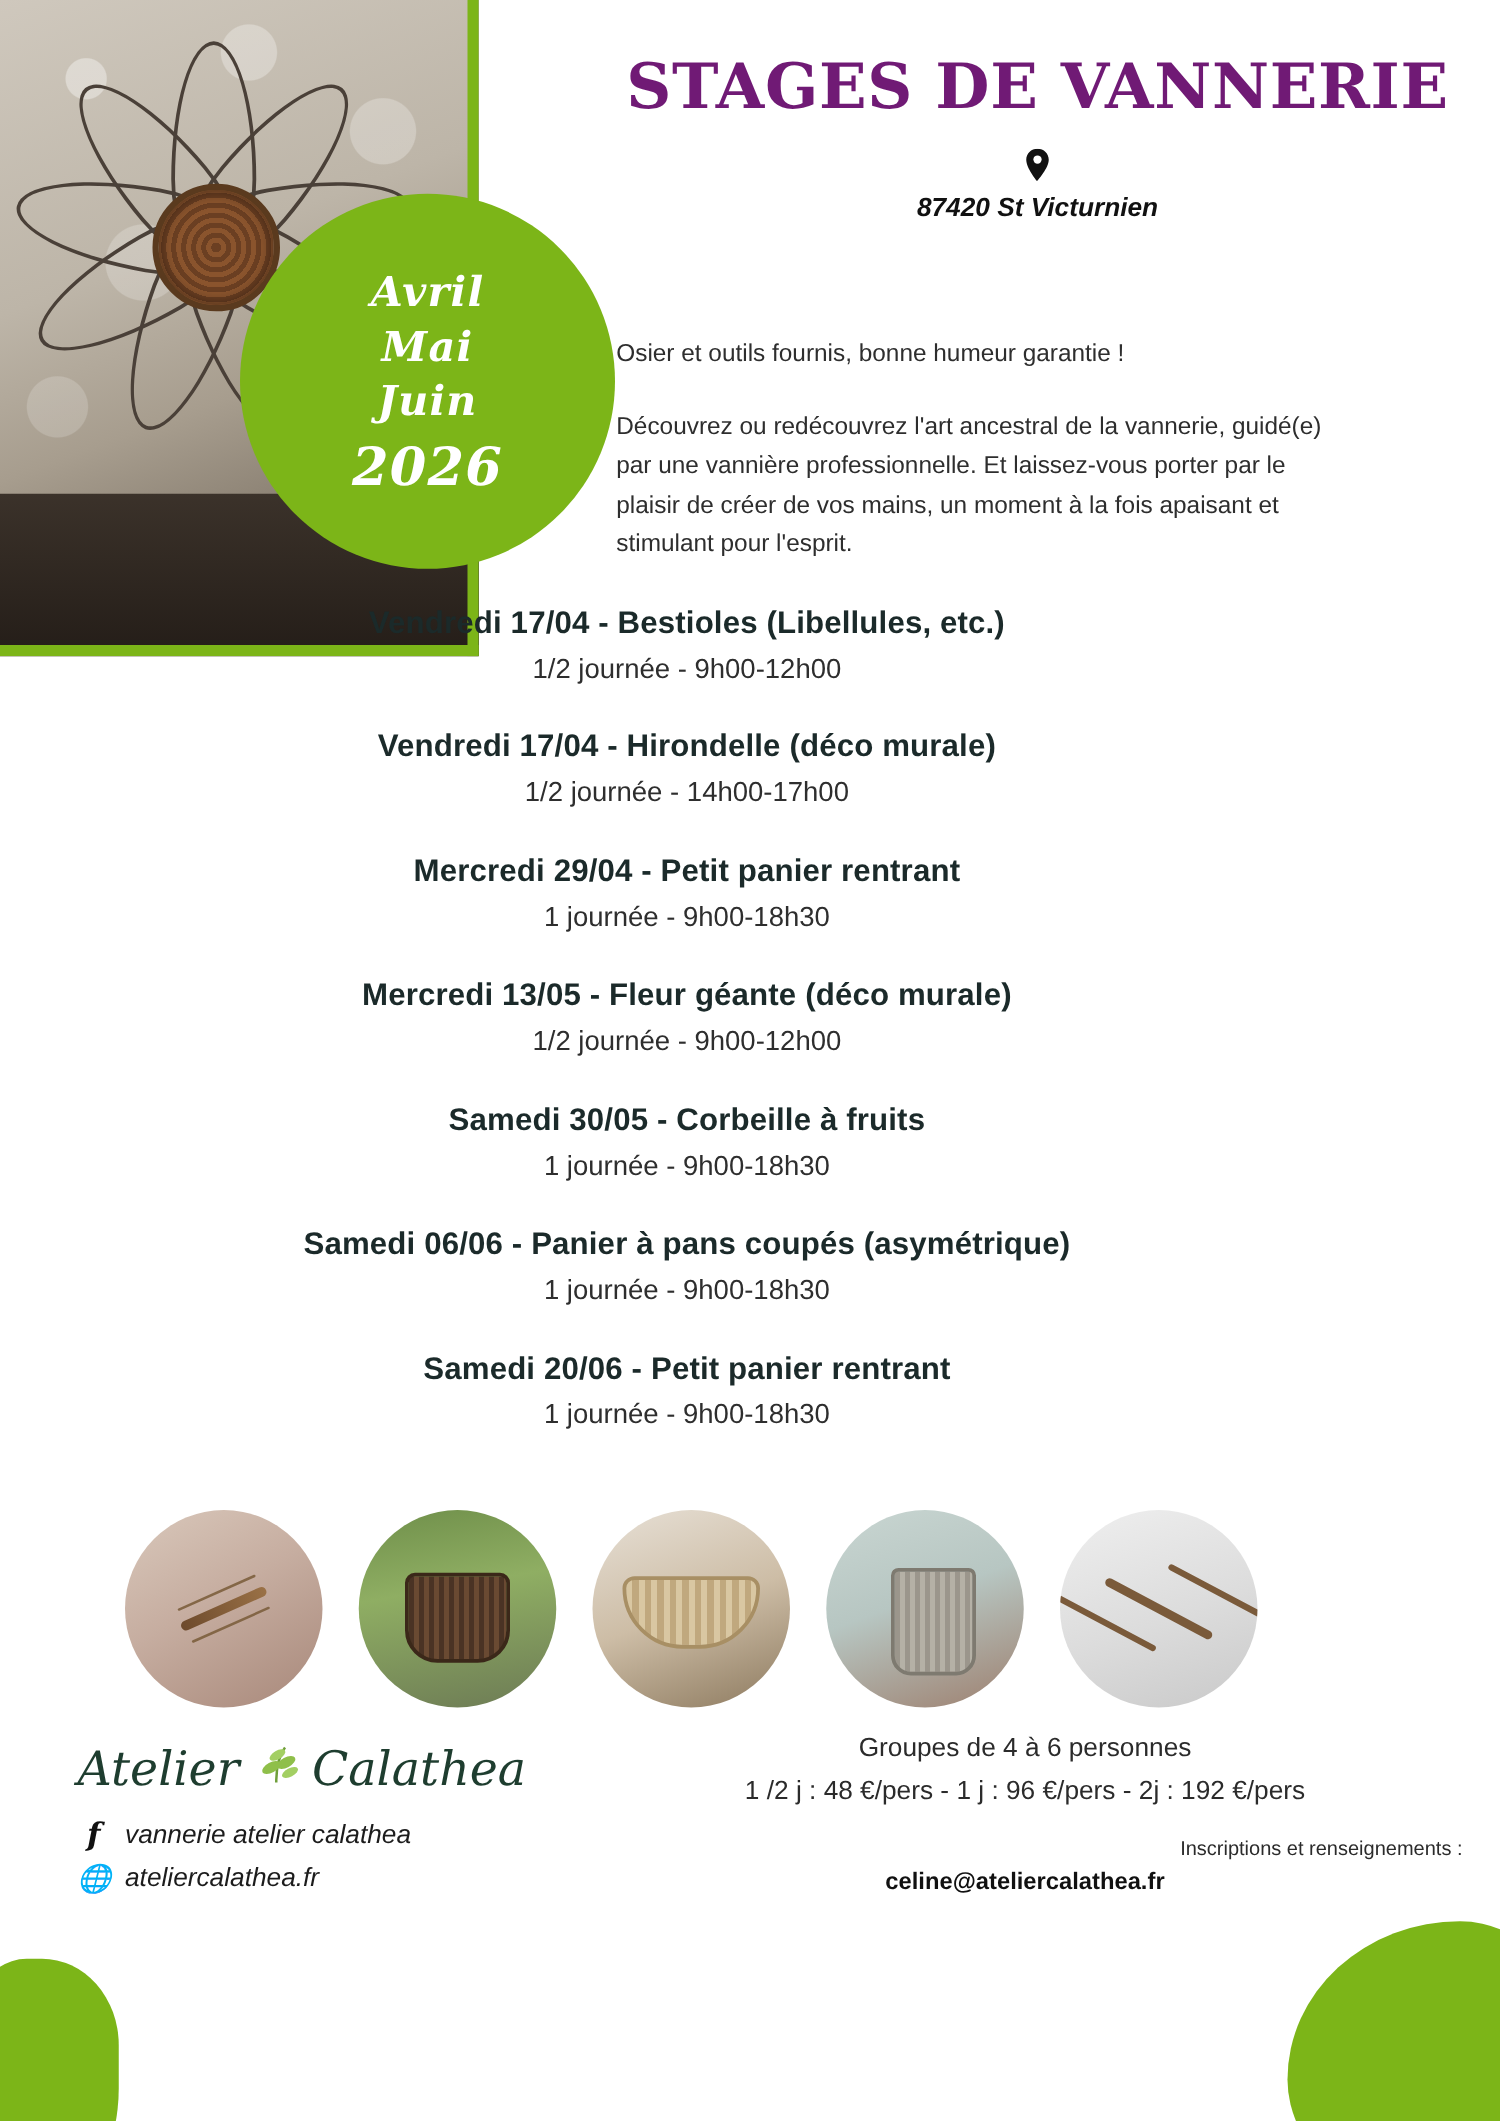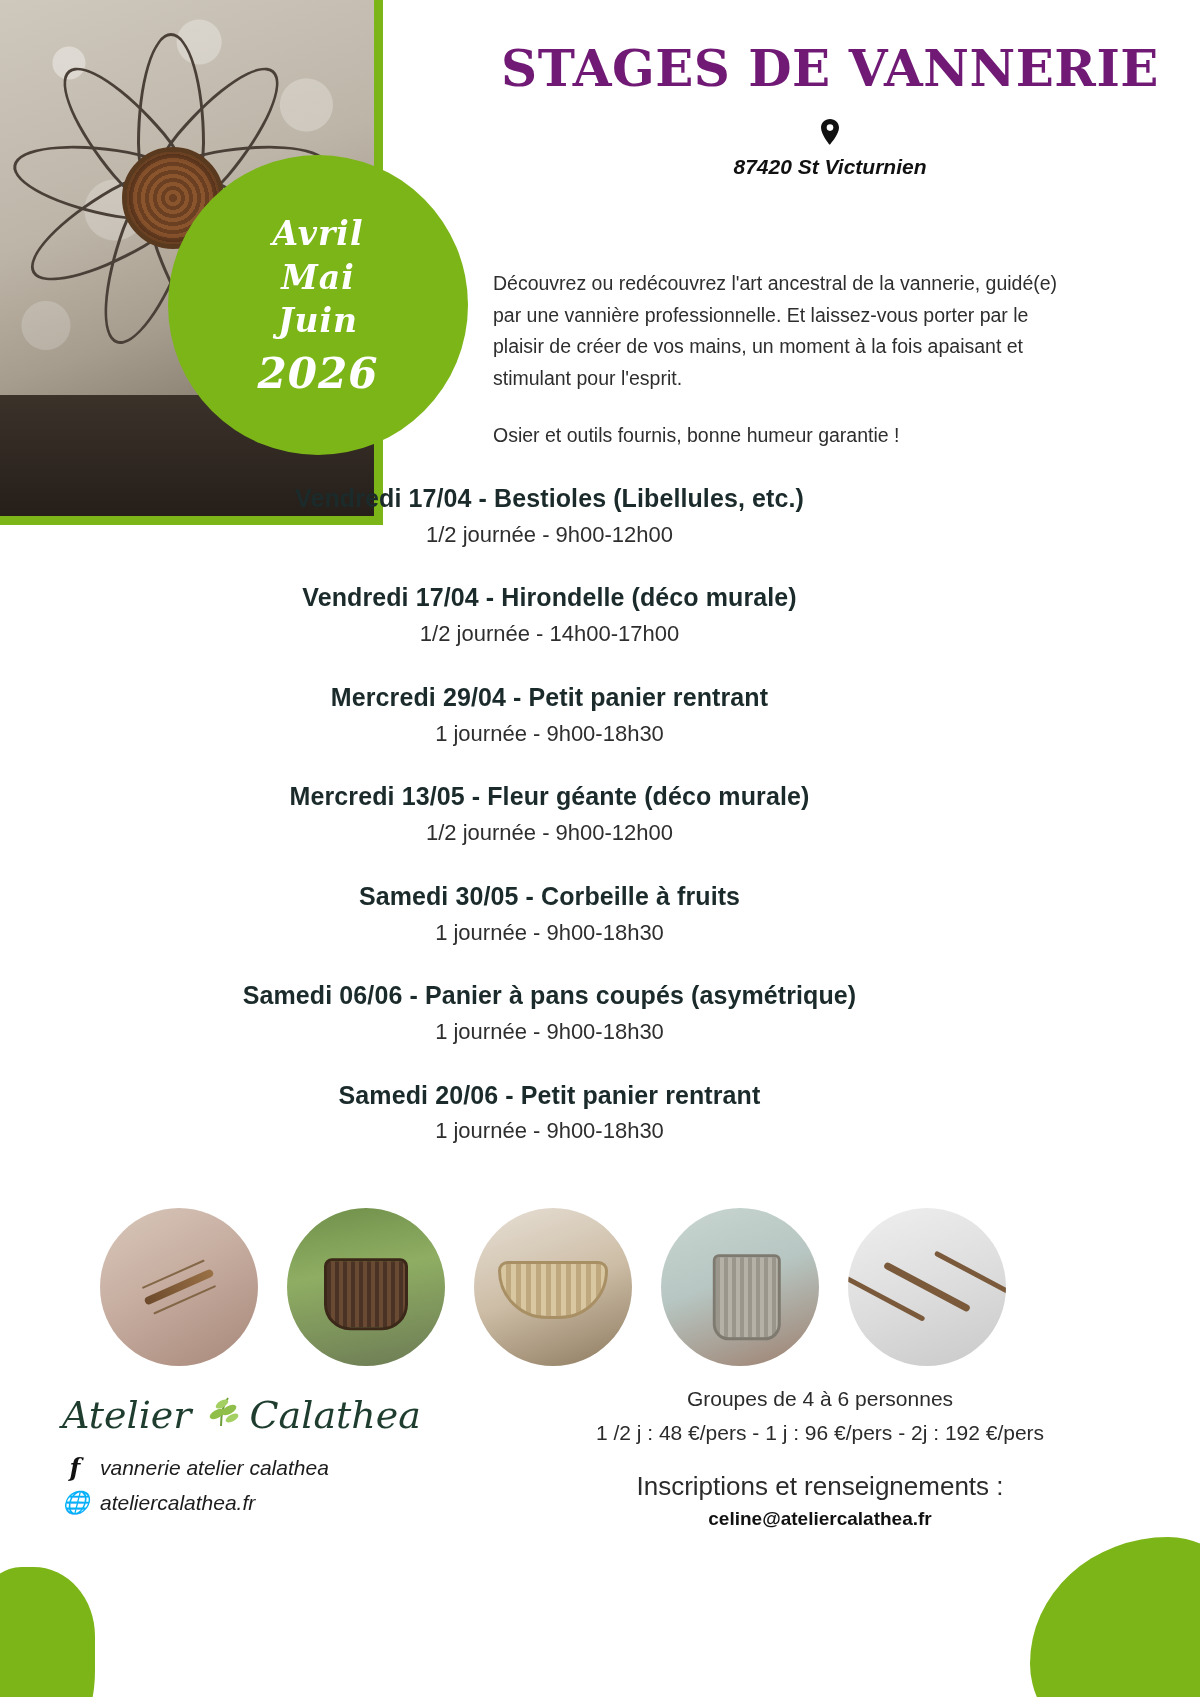--- a/index.html
+++ b/index.html
@@ -86,21 +86,21 @@
     border-radius: 50%;
     background:
       repeating-radial-gradient(circle at 50% 50%, #6b3f22 0 4px, #8a542d 4px 8px);
     border: 5px solid #5a3a1e;
     box-shadow: inset 0 0 12px rgba(0,0,0,.5);
   }
 
   
   .badge-circle {
     position: absolute;
-    left: 168px;
+    left: 192px;
     top: 155px;
     width: 300px;
     height: 300px;
     border-radius: 50%;
     background: #7cb518;
     display: flex;
     flex-direction: column;
     justify-content: center;
     color: #ffffff;
     text-align: center;
@@ -315,22 +315,23 @@
     top: 1382px;
     width: 700px;
     text-align: center;
     color: #2b2b2b;
   }
   .price-line {
     font-size: 21px;
     line-height: 1.6;
   }
   .signup-line {
-    font-size: 26px;
+    font-size: 16px;
     margin-top: 22px;
+    text-align: right;
   }
   .email-line {
     font-size: 19px;
     font-weight: bold;
     color: #111111;
     margin-top: 6px;
   }
 
   
   .corner-left {
@@ -388,22 +389,22 @@
       <svg width="20" height="26" viewBox="0 0 20 26">
         <path d="M10 0C4.9 0 1 3.9 1 8.8c0 6.6 8 16.3 8.3 16.7.2.2.5.2.7 0C10.3 25.1 19 15.4 19 8.8 19 3.9 15.1 0 10 0z" fill="#111111"></path>
         <circle cx="10" cy="8.6" r="3.3" fill="#ffffff"></circle>
       </svg>
     </span>
     <span class="location-text">87420 St Victurnien</span>
   </div>
 </div>
 
 <div class="intro">
+  <p>Osier et outils fournis,  bonne humeur garantie !</p>
   <p>Découvrez ou redécouvrez l'art ancestral de la vannerie, guidé(e) par une vannière professionnelle.  Et laissez-vous porter par le plaisir de créer de vos mains, un moment à la fois apaisant et stimulant pour l'esprit.</p>
-  <p>Osier et outils fournis,  bonne humeur garantie !</p>
 </div>
 
 <div class="sessions">
   <div class="session">
     <div class="session-title">Vendredi 17/04 - Bestioles (Libellules, etc.)</div>
     <div class="session-sub">1/2 journée - 9h00-12h00</div>
   </div>
   <div class="session">
     <div class="session-title">Vendredi 17/04 - Hirondelle (déco murale)</div>
     <div class="session-sub">1/2 journée - 14h00-17h00</div>

